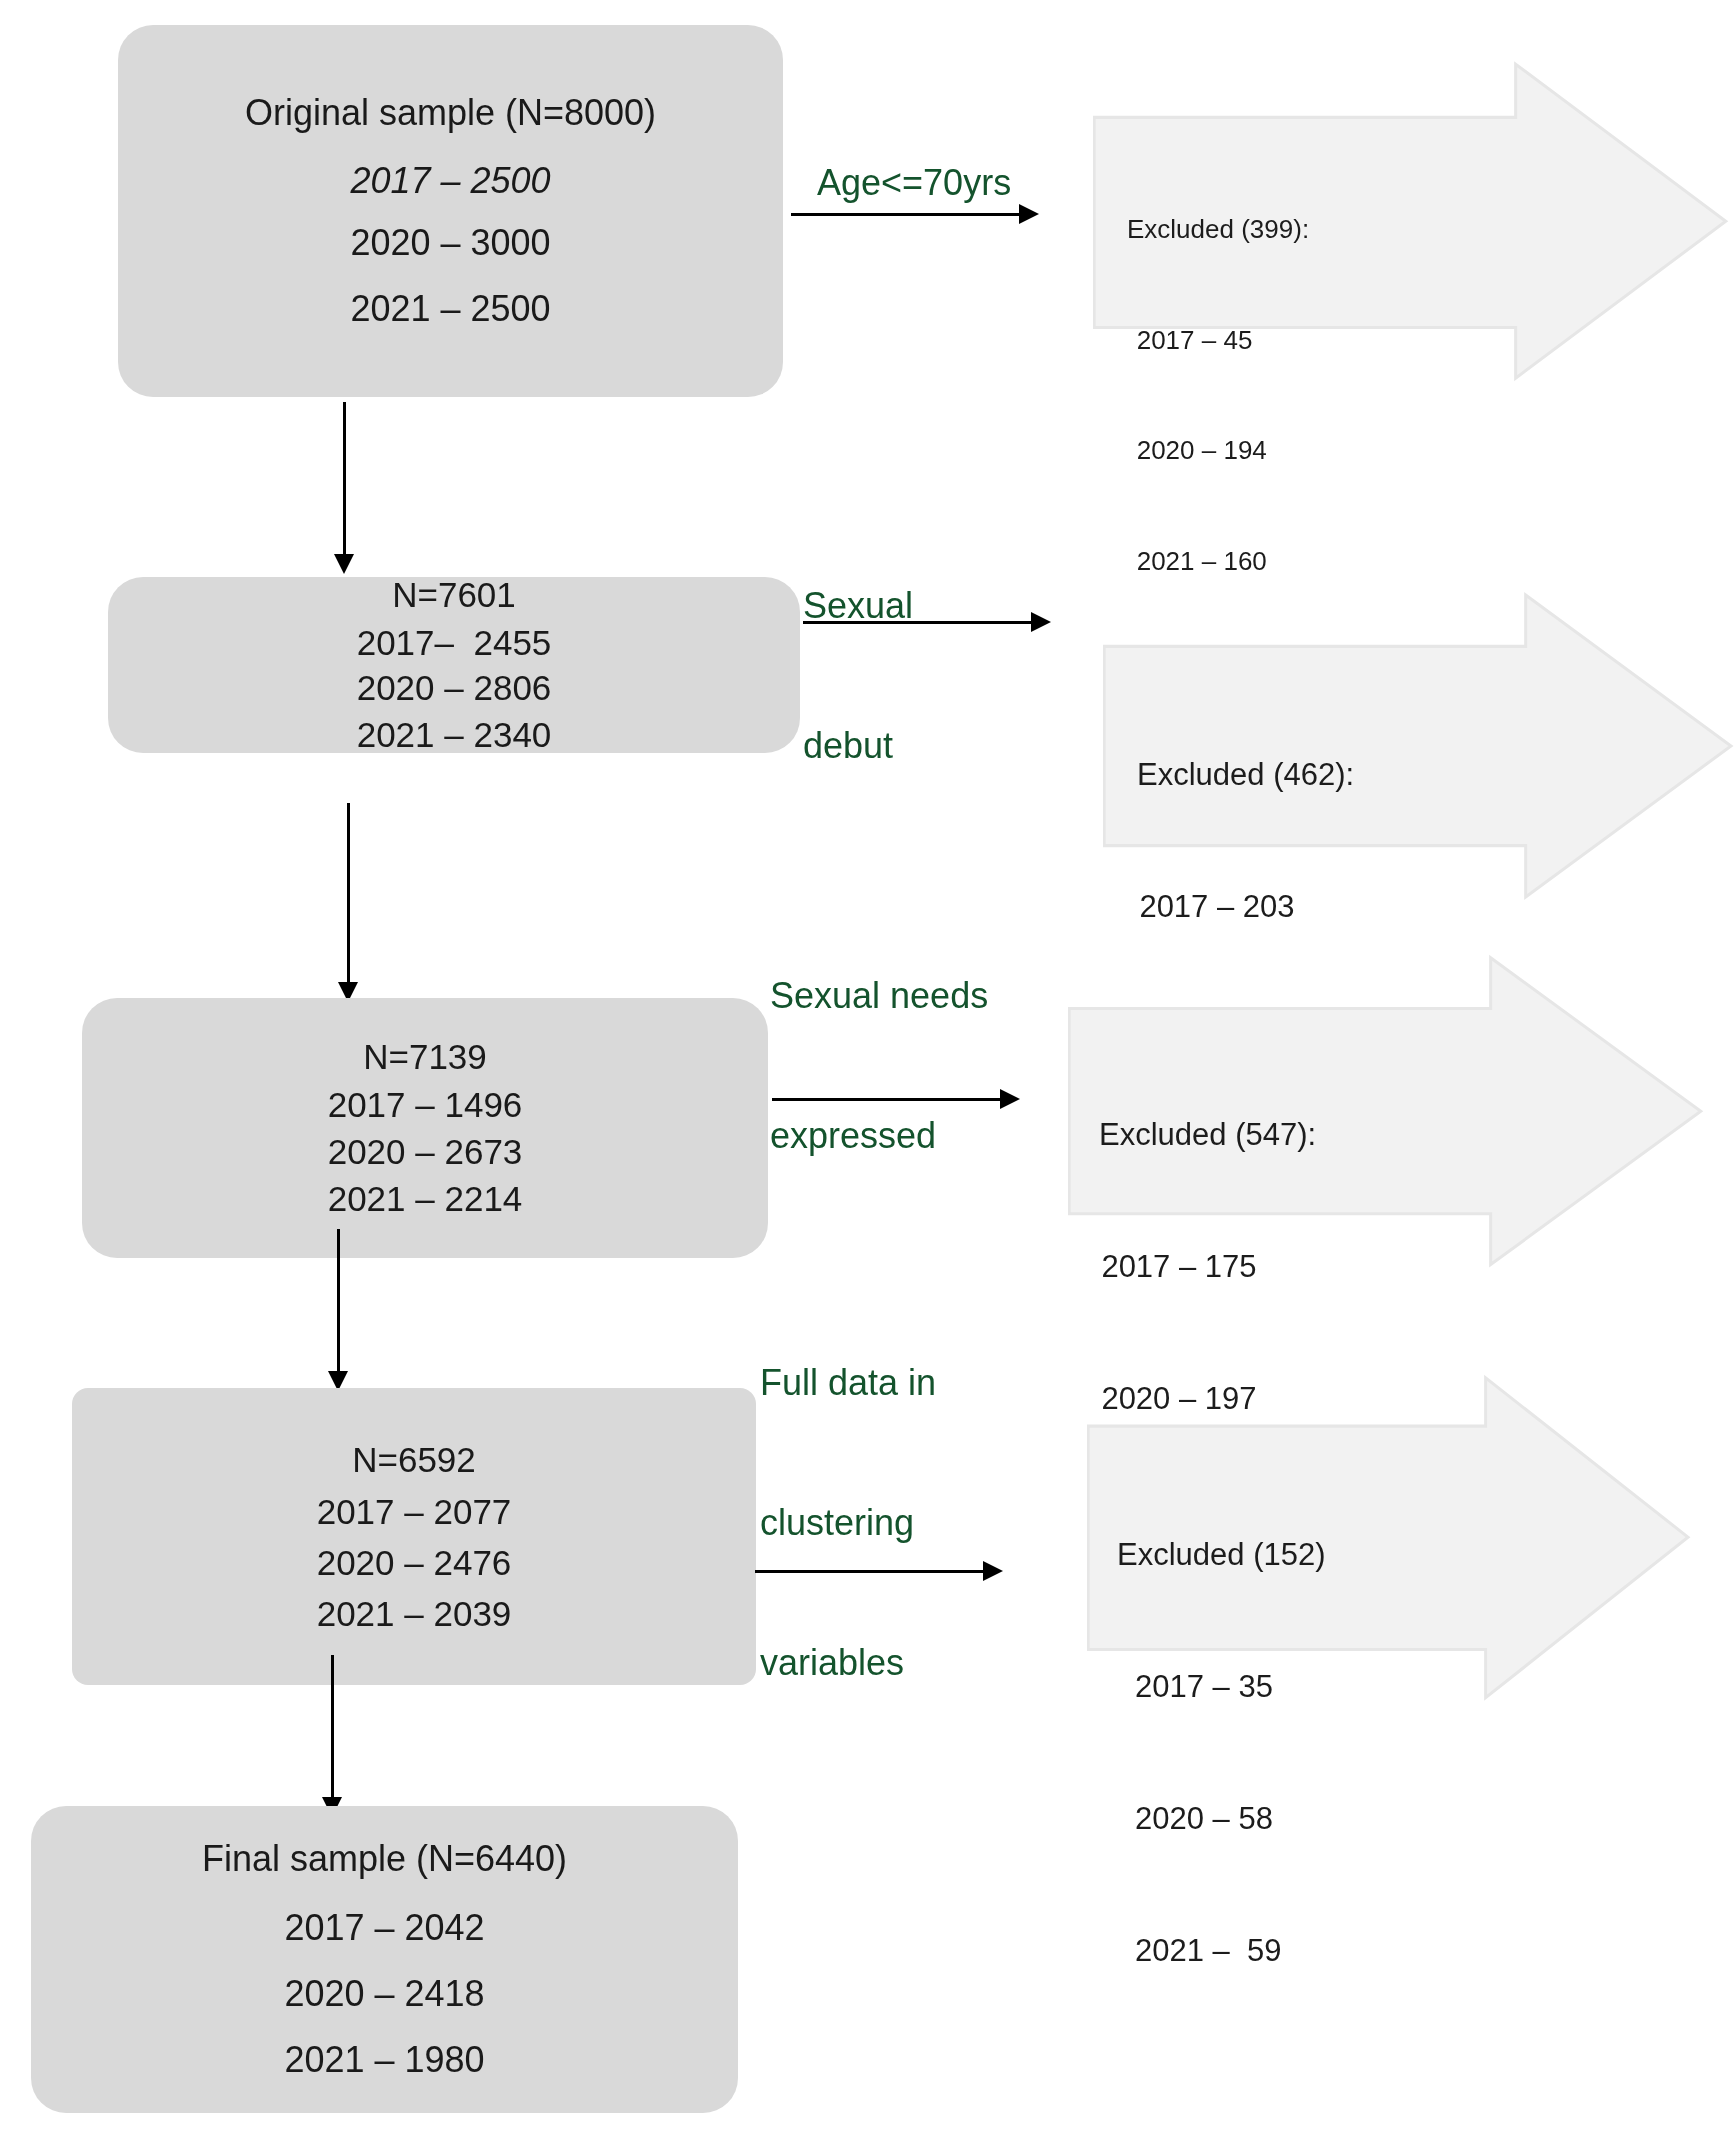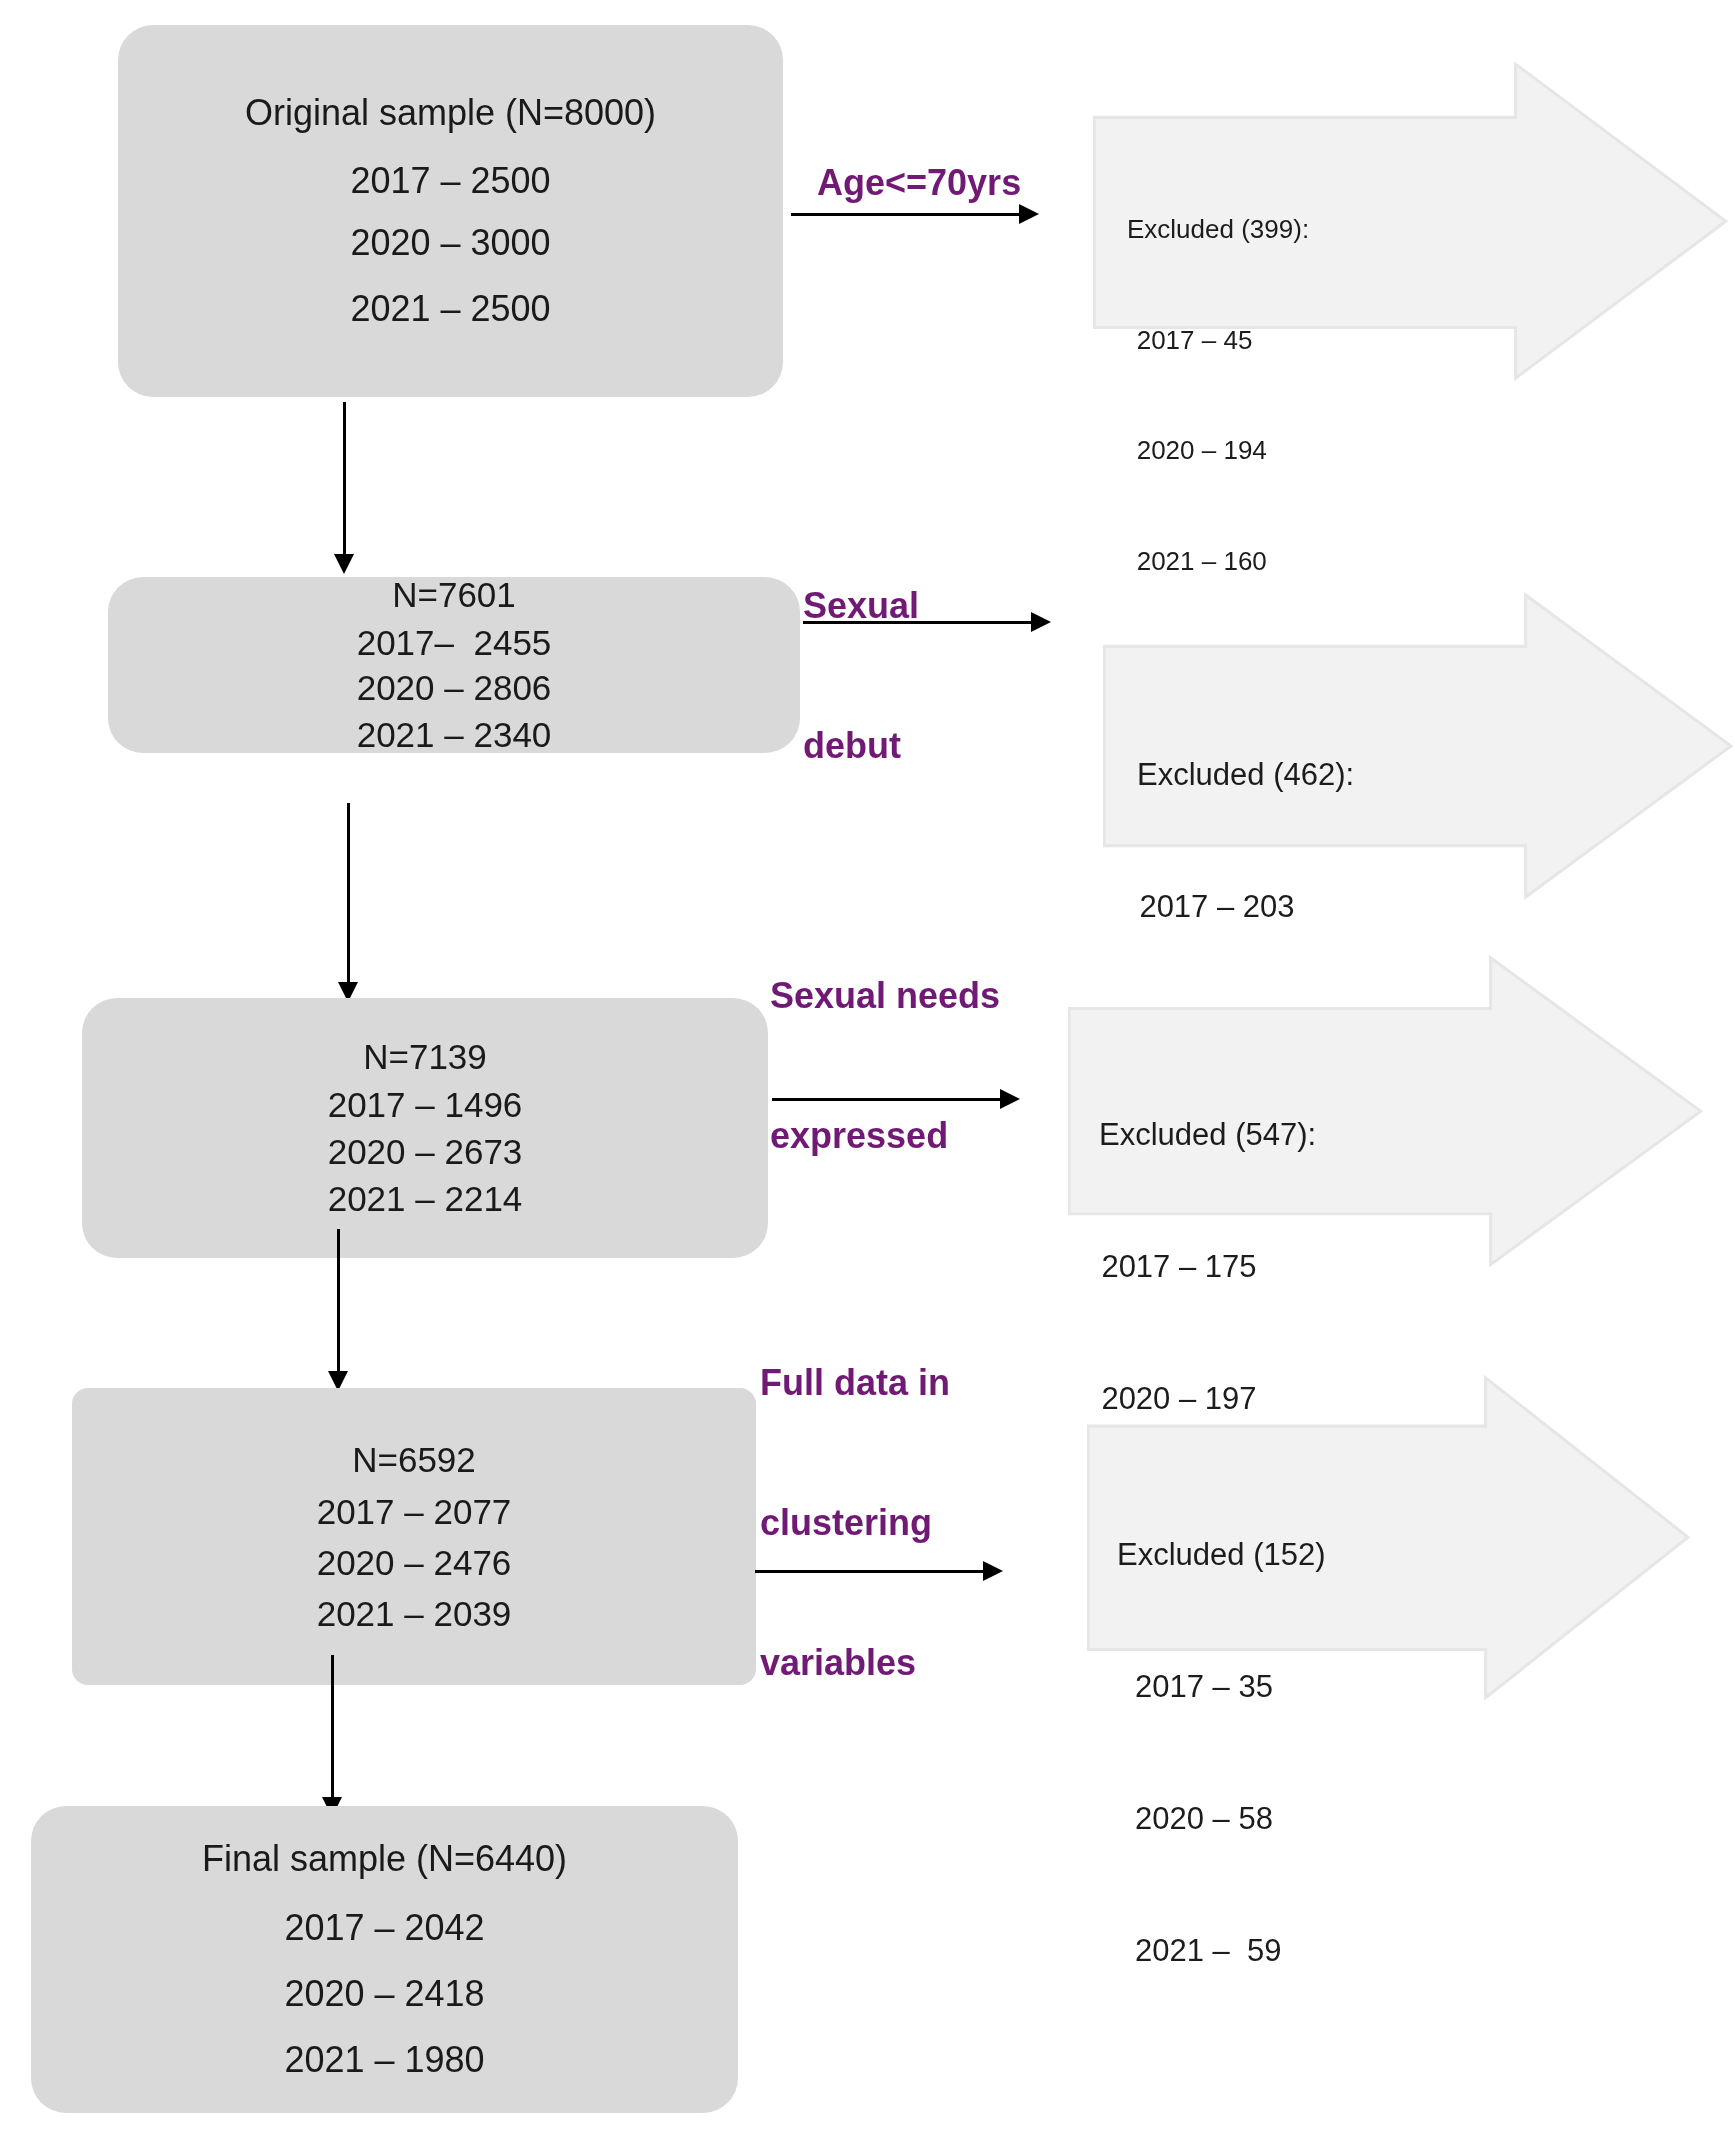--- a/index.html
+++ b/index.html
@@ -52,35 +52,34 @@
     position:absolute;
     color:#1c1c1c;
     white-space:pre;
     line-height:1.42;
   }
   .callout .text .line{display:block;}
 
   
   .edge-label{
     position:absolute;
-    color:#701a75;
+    color:#14532d;
     line-height:1.30;
     white-space:pre;
-    font-weight:bold;
   }
   .edge-label .line{display:block;}
 </style>
 </head>
 <body>
 
 <div class="canvas">
 
   <div class="stage" style="left:118px;top:25px;width:665px;height:372px;font-size:36px;">
     <span class="line" style="margin-bottom:26.6px;">Original sample (N=8000)</span>
-    <span class="line" style="margin-bottom:20px;">2017 – 2500</span>
+    <span class="line" style="margin-bottom:20px;font-style:italic;">2017 – 2500</span>
     <span class="line" style="margin-bottom:24px;">2020 – 3000</span>
     <span class="line">2021 – 2500</span>
   </div>
 
   <div class="vconn" style="left:326px;top:402px;width:36px;height:172px;">
     <div class="shaft" style="height:154px;"></div>
     <div class="head"></div>
   </div>
 
   <div class="stage" style="left:108px;top:577px;width:692px;height:176px;font-size:35px;">

